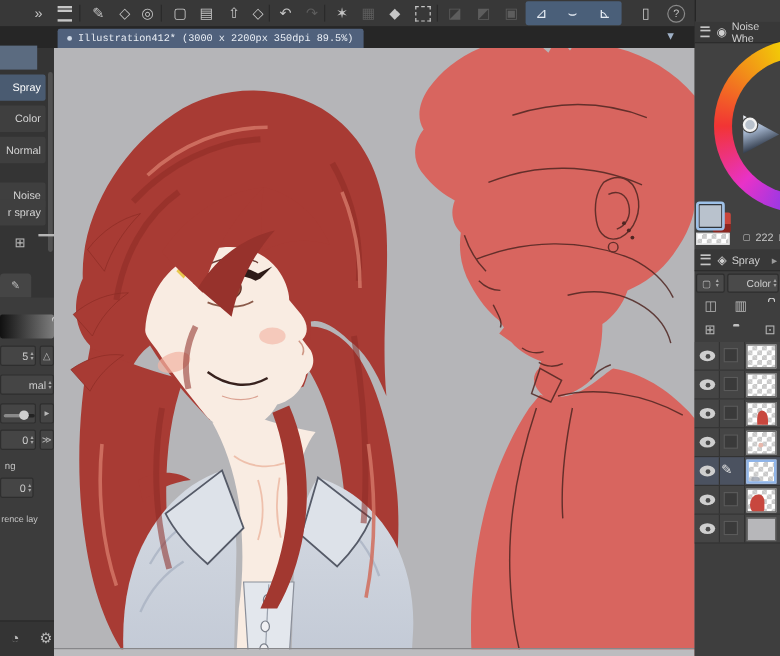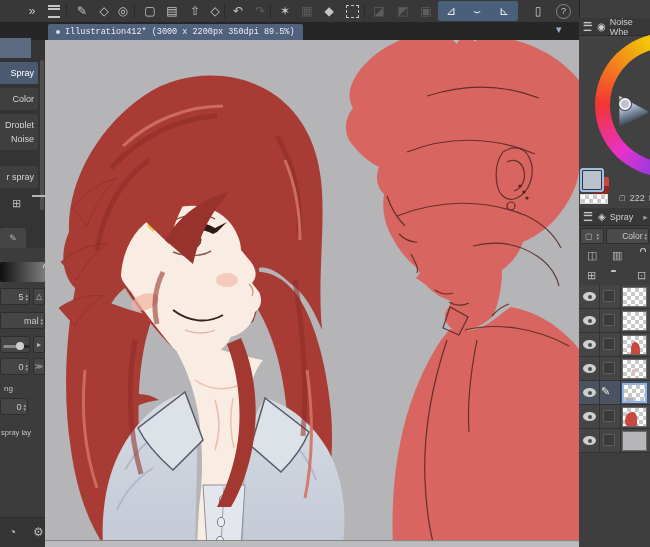--- a/index.html
+++ b/index.html
@@ -143,22 +143,22 @@
     </div>
     <span id="tab-chevron">▾</span>
   </div>
 
   <div id="sidebar" class="abs">
     <div class="abs" style="left:0;top:-2px;width:31px;height:20px;background:#5b6b80"></div>
     <div id="sb-scroll"></div>
 
     <div class="sub sel" style="top:22px">Spray</div>
     <div class="sub" style="top:48px">Color</div>
-    <div class="sub" style="top:74px">Droplet</div>
-    <div class="sub" style="top:88px">Noise</div>
+    <div class="sub" style="top:74px">Normal</div>
+    <div class="sub" style="top:112px">Noise</div>
     <div class="sub" style="top:126px">r spray</div>
 
     <span class="smico" style="left:12px;top:158px">⊞</span>
     <span class="abs" style="left:34px;top:158px"><span class="i-trash"></span></span>
 
     <div id="tp-tab">✎</div>
 
     <div id="tp-body">
       <div id="brush-strip">
         <span style="position:absolute;right:3px;top:6px"><span class="i-lock"></span></span>
@@ -201,21 +201,21 @@
       <span class="plabel" style="left:4px;top:136px">ng</span>
 
       <div class="prow" style="top:150px;width:28px;height:17px">
         <span>0</span>
         <span class="spn">
             <span>▴</span>
             <span>▾</span>
           </span>
       </div>
 
-      <span class="plabel" style="left:1px;top:180px;font-size:7.5px">spray lay</span>
+      <span class="plabel" style="left:1px;top:180px;font-size:7.5px">rence lay</span>
     </div>
   </div>
 
   <div id="sb-bottom" class="abs">
     <span class="smico" style="left:9px;top:8px;font-size:12px">◔</span>
     <span class="smico" style="left:33px;top:8px;font-size:12px">⚙</span>
   </div>
 
   <div id="canvas" class="abs">
     <svg width="534" height="507" viewBox="0 0 534 507">

